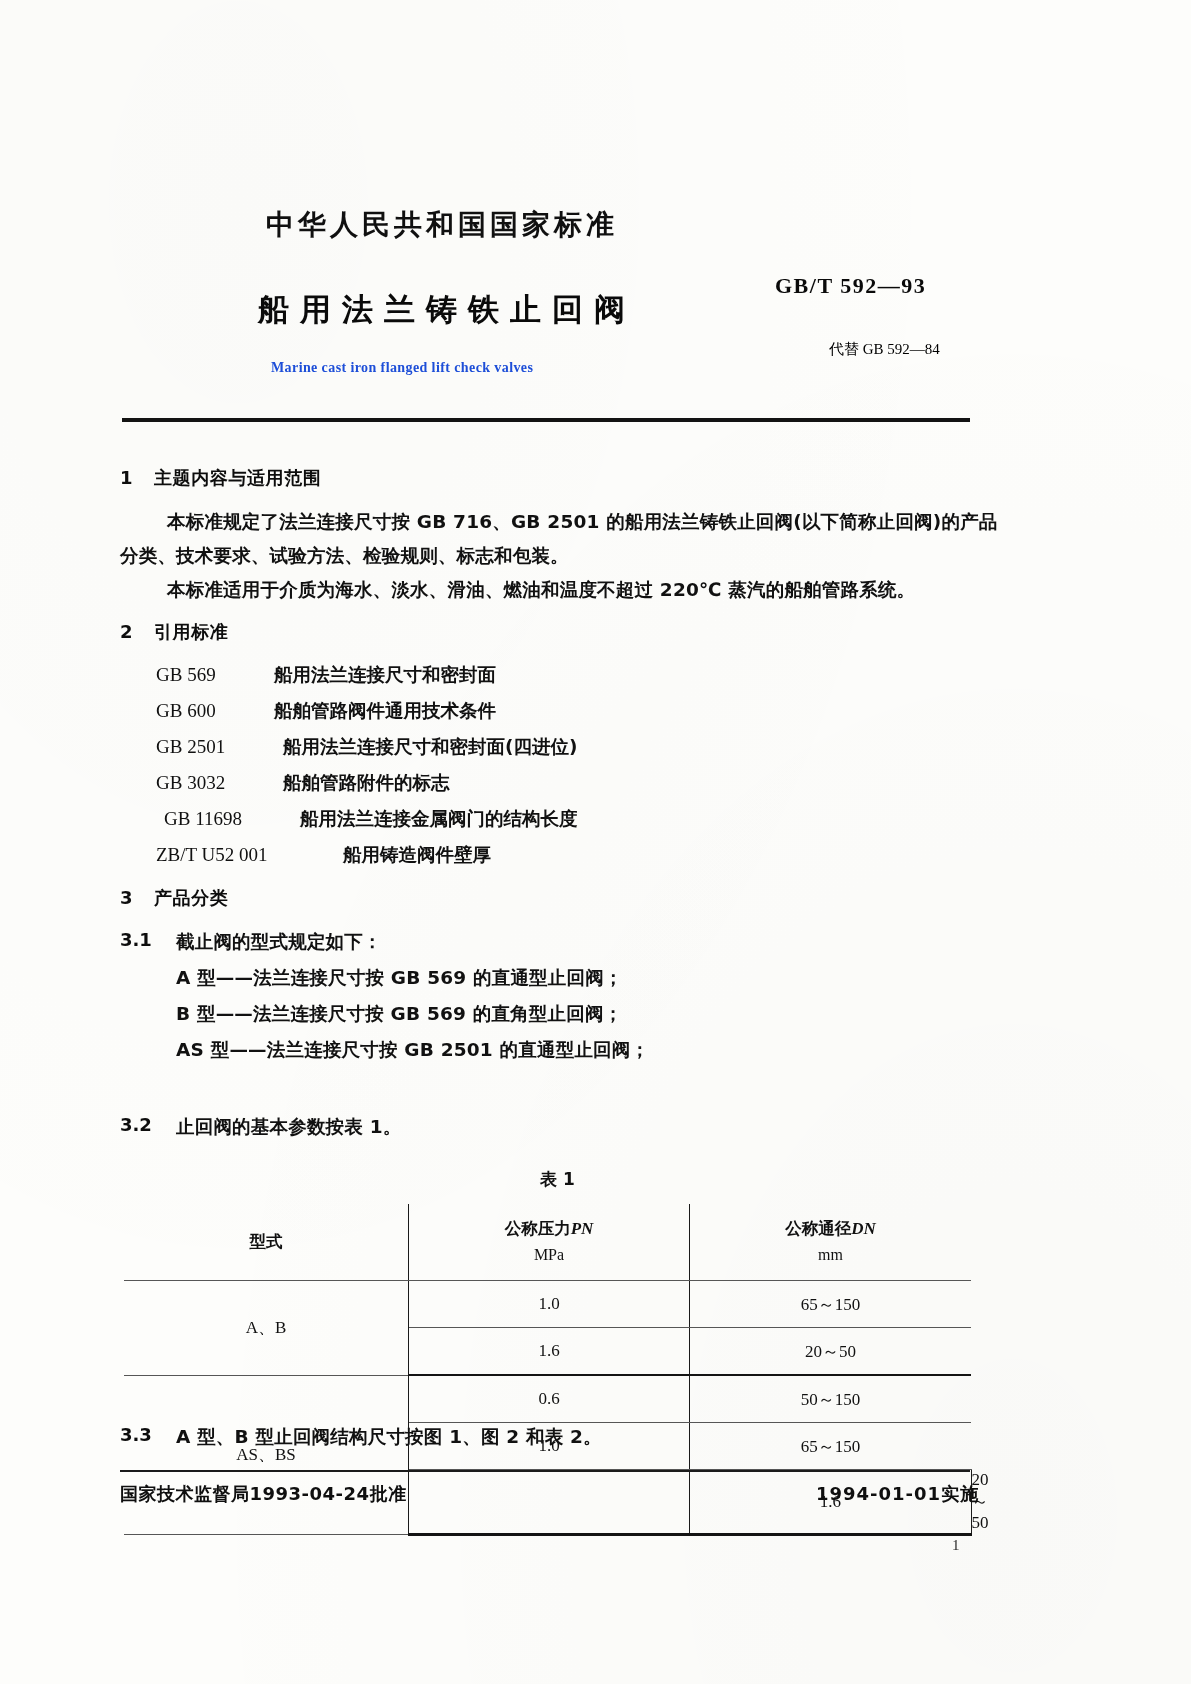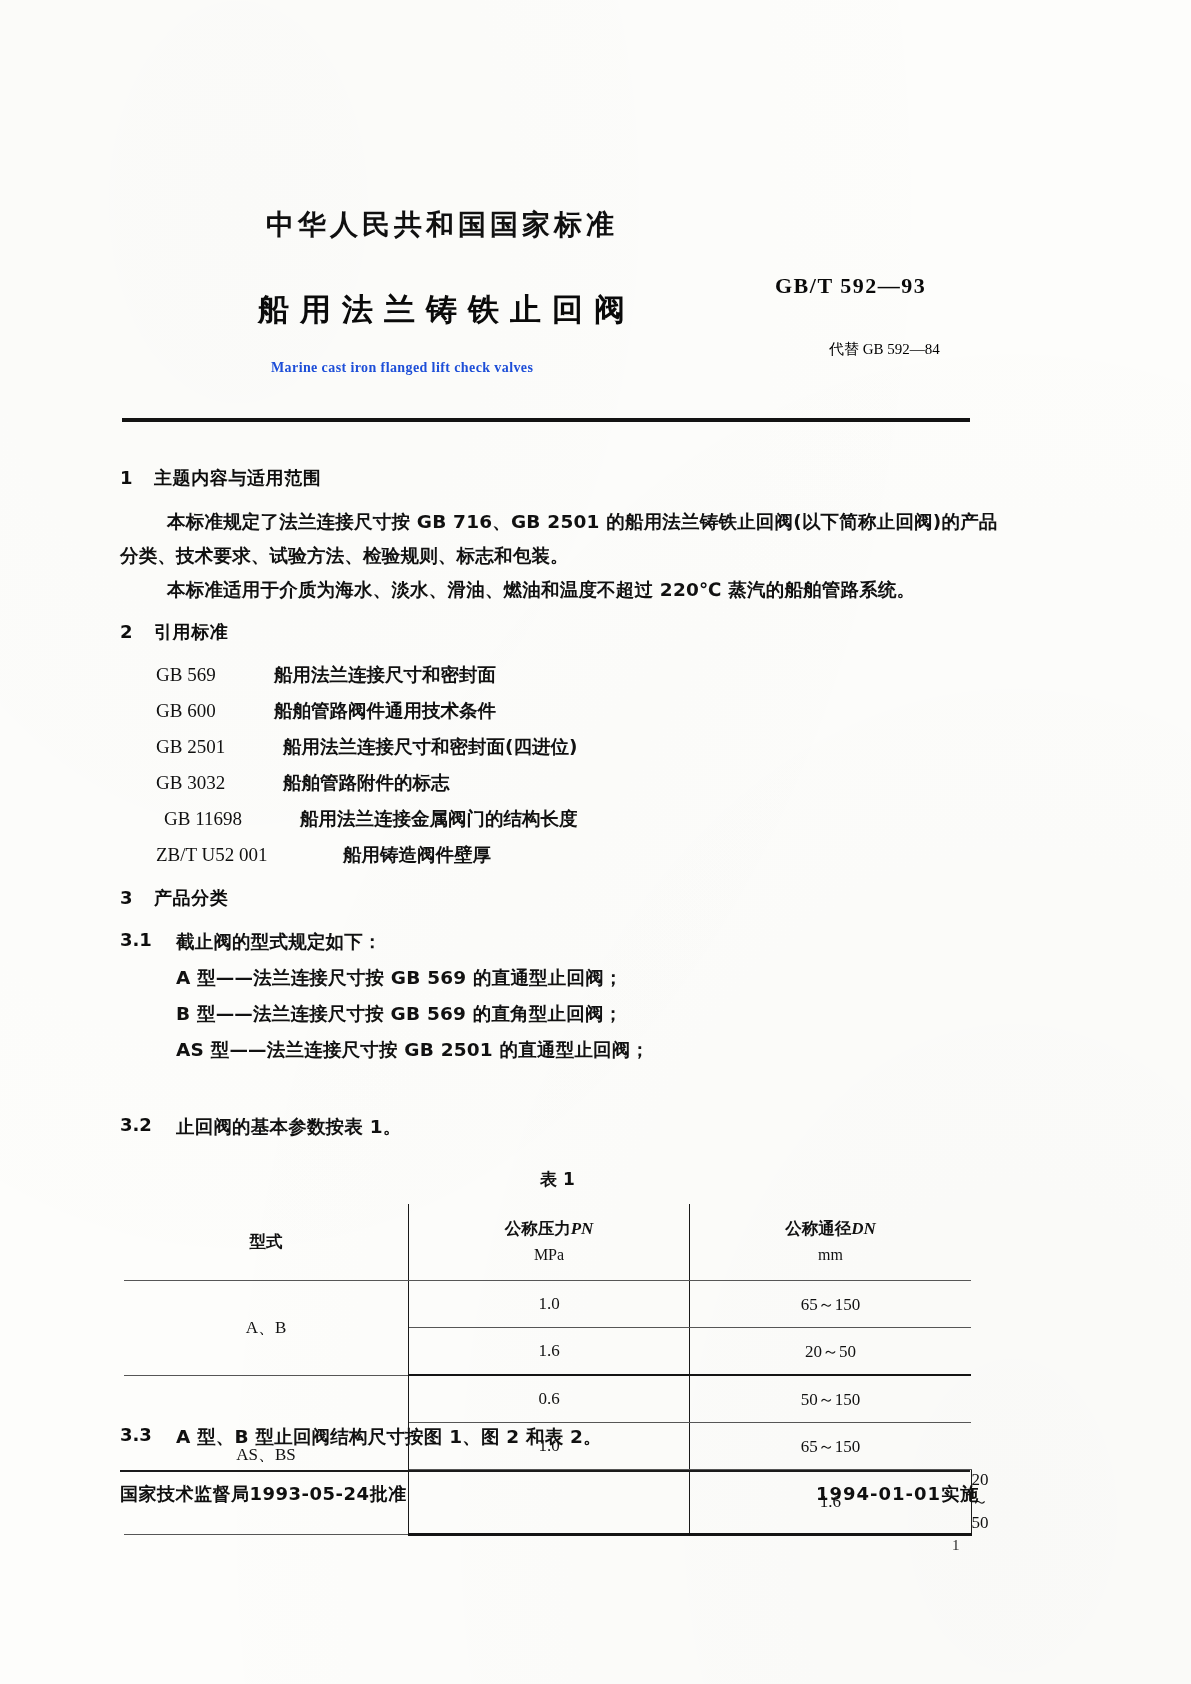--- a/index.html
+++ b/index.html
@@ -348,17 +348,17 @@
         <td class="outer-bottom no-right">20～50</td>
       </tr>
     </tbody>
   </table>
 
   <div class="clause-num" style="left:120px; top:1424px;">3.3</div>
   <div class="para para-cn" style="left:176px; top:1424px;text-align:right;">A 型、B 型止回阀结构尺寸按图 1、图 2 和表 2。</div>
 
   <div class="rule-bottom"></div>
 
-  <div class="footer-left">国家技术监督局1993-05-24批准</div>
+  <div class="footer-left">国家技术监督局1993-04-24批准</div>
   <div class="footer-right">1994-01-01实施</div>
   <div class="page-number">1</div>
 
 </div>
 
 </body></html>

